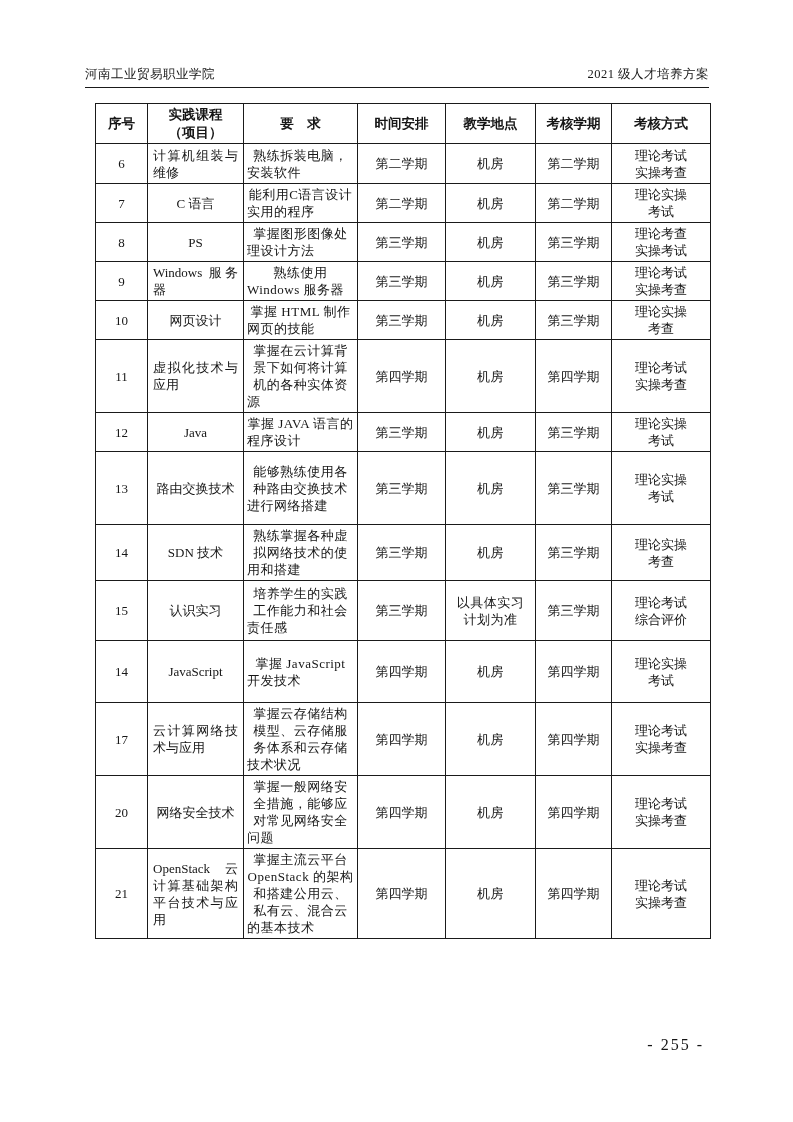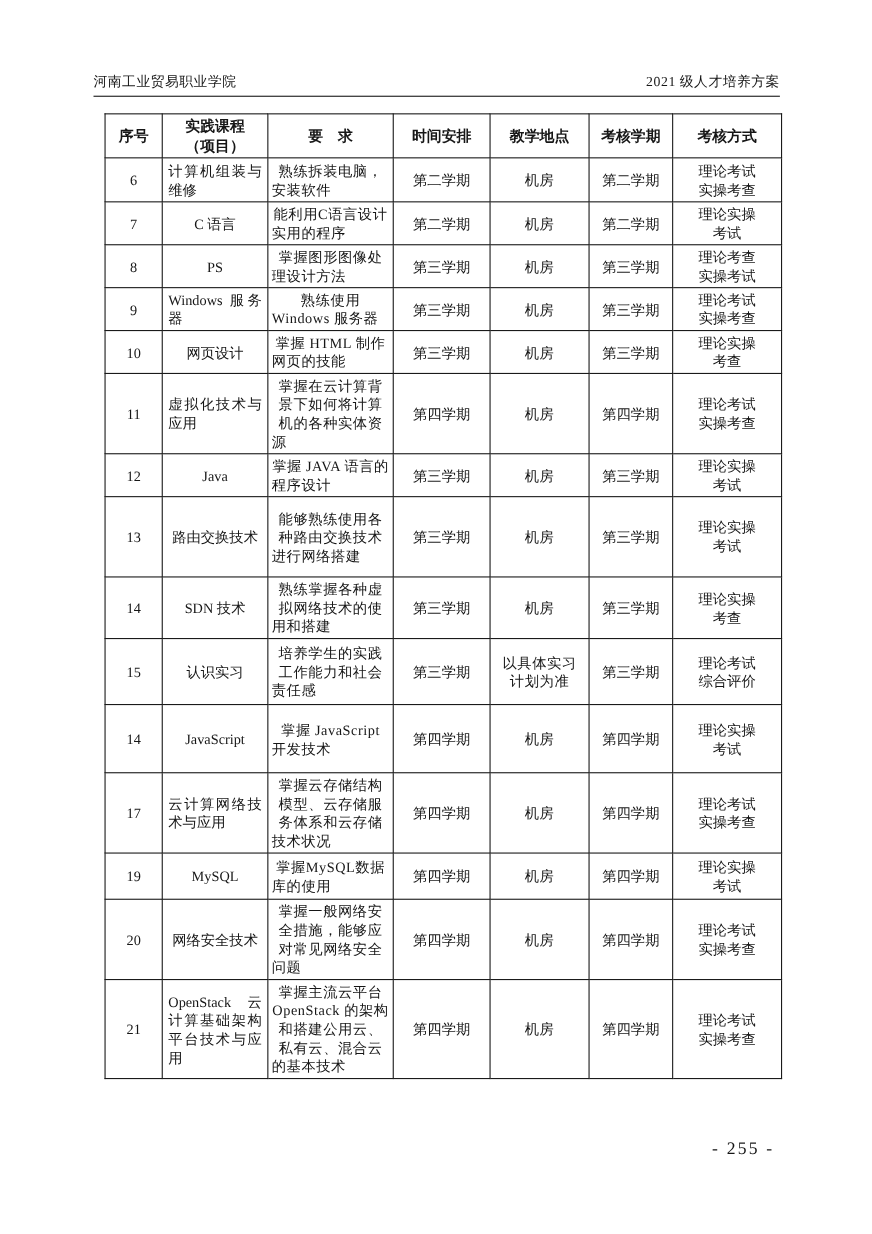--- a/index.html
+++ b/index.html
@@ -254,30 +254,20 @@
           <td class="cell-no">17</td>
           <td class="cell-course wrap-left">云计算网络技术与应用</td>
           <td class="cell-requirement">掌握云存储结构模型、云存储服务体系和云存储技术状况</td>
           <td class="cell-schedule">第四学期</td>
           <td class="cell-location">机房</td>
           <td class="cell-exam-semester">第四学期</td>
           <td class="cell-assessment">理论考试
 实操考查</td>
         </tr>
         <tr>
-          <td class="cell-no">19</td>
-          <td class="cell-course">MySQL</td>
-          <td class="cell-requirement">掌握MySQL数据库的使用</td>
-          <td class="cell-schedule">第四学期</td>
-          <td class="cell-location">机房</td>
-          <td class="cell-exam-semester">第四学期</td>
-          <td class="cell-assessment">理论实操
-考试</td>
-        </tr>
-        <tr>
           <td class="cell-no">20</td>
           <td class="cell-course">网络安全技术</td>
           <td class="cell-requirement">掌握一般网络安全措施，能够应对常见网络安全问题</td>
           <td class="cell-schedule">第四学期</td>
           <td class="cell-location">机房</td>
           <td class="cell-exam-semester">第四学期</td>
           <td class="cell-assessment">理论考试
 实操考查</td>
         </tr>
         <tr>

